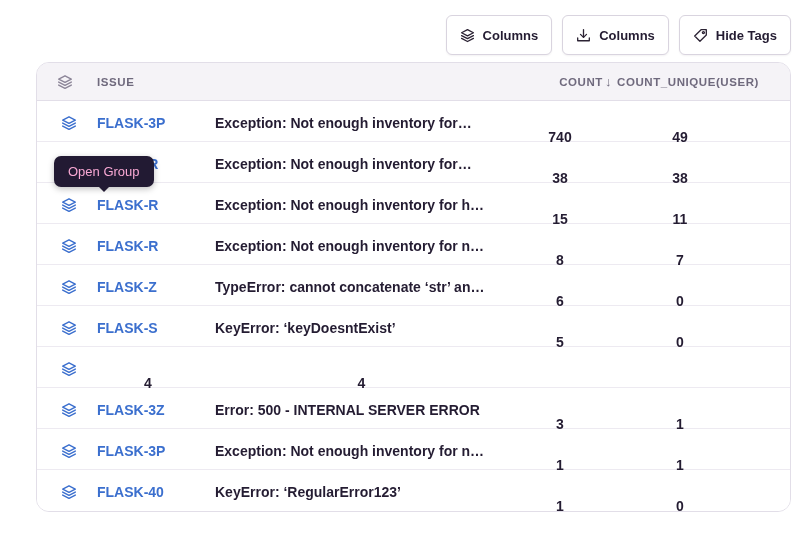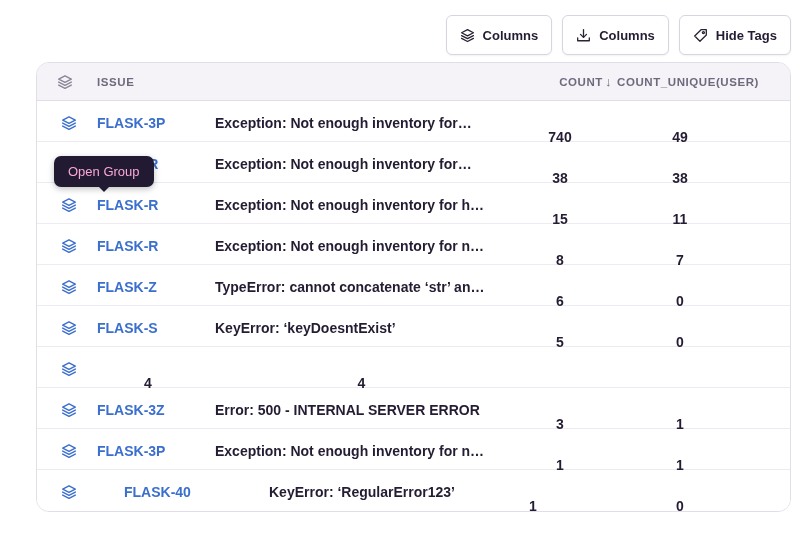--- a/index.html
+++ b/index.html
@@ -30,21 +30,21 @@
   .th {
     font-size: 11.5px; font-weight: 700; letter-spacing: .05em;
     color: var(--header-text, #6f697d); text-transform: uppercase; cursor: pointer;
   }
   .th-right { text-align: center; }
   .count-header { display: flex; align-items: center; justify-content: flex-end; gap: 2px; }
   .sort-arrow { font-size: 13px; line-height: 1; font-weight: 400; }
   .header-icon { color: #8d8699; display: inline-flex; align-items: center; }
 
   .trow { height: 41px; border-bottom: 1px solid var(--row-border, #edeaf1); font-size: 14px; background: #fff; font-weight: bold; }
-  .trow:last-child { border-bottom: none; gap: 27px; }
+  .trow:last-child { border-bottom: none; }
   .icon-btn {
     display: inline-flex; width: 24px; height: 24px; align-items: center; justify-content: center;
     color: var(--link-blue, #3b6fce); cursor: pointer; background: none; border: none;
   }
   .issue-key { color: var(--link-blue, #3b6fce); text-decoration: none; cursor: pointer; }
   .issue-title { color: var(--text-dark, #241c32); white-space: nowrap; overflow: hidden; }
   .num { text-align: center; padding-right: 16px; color: var(--text-dark, #241c32); font-variant-numeric: tabular-nums; margin-top: 28px; }
 
   
   .tooltip {

